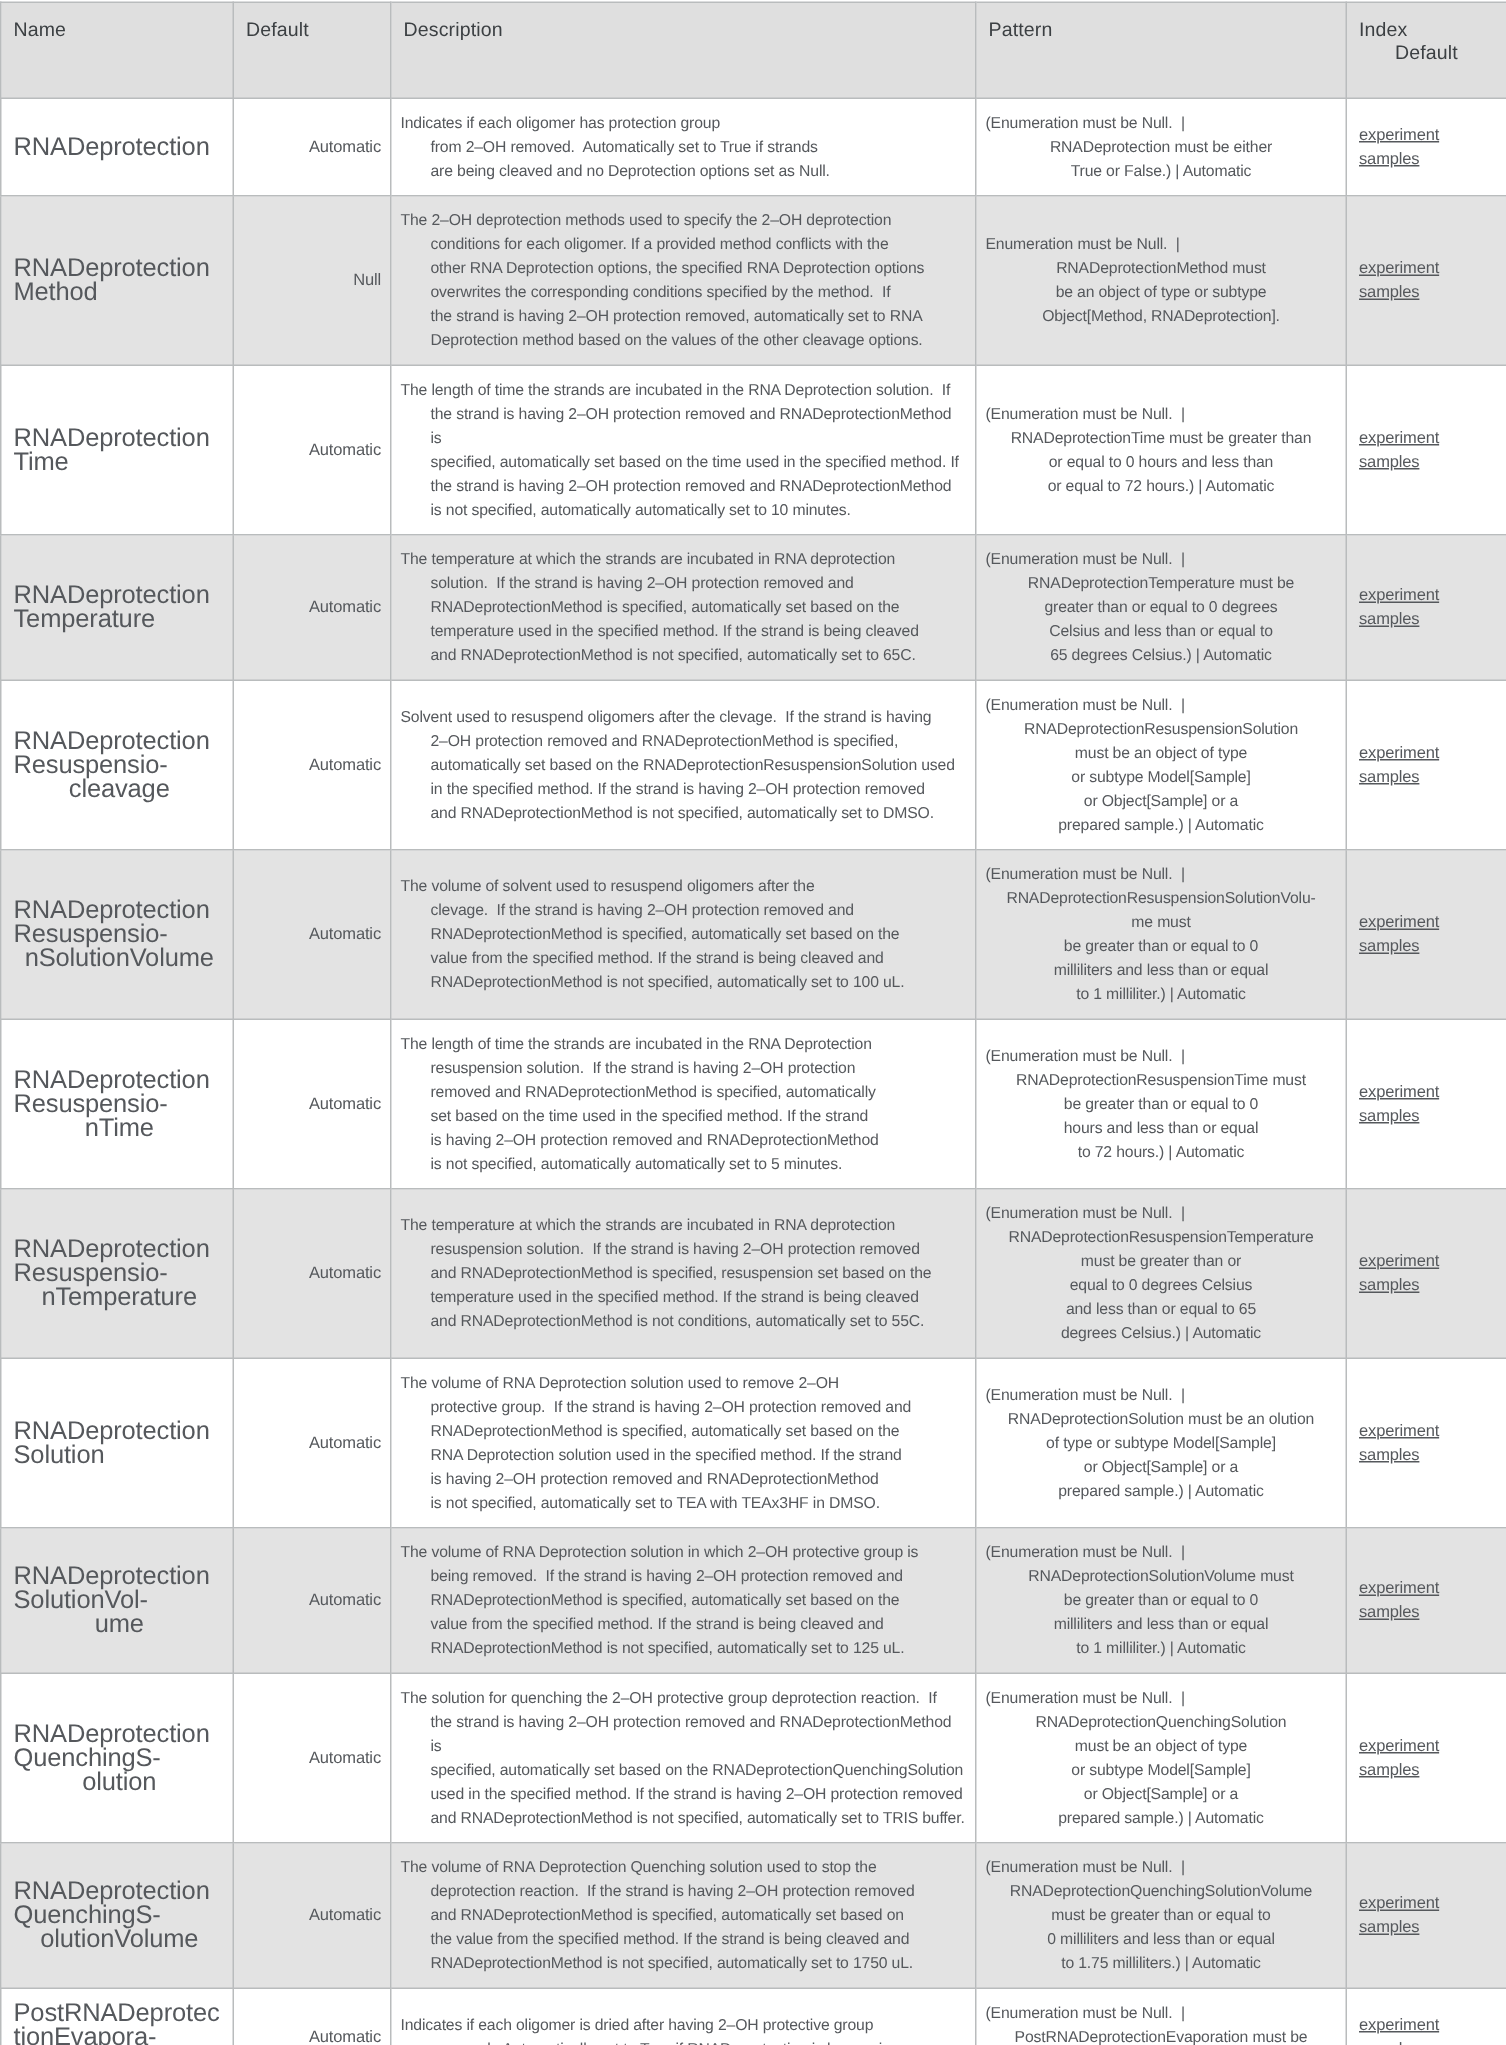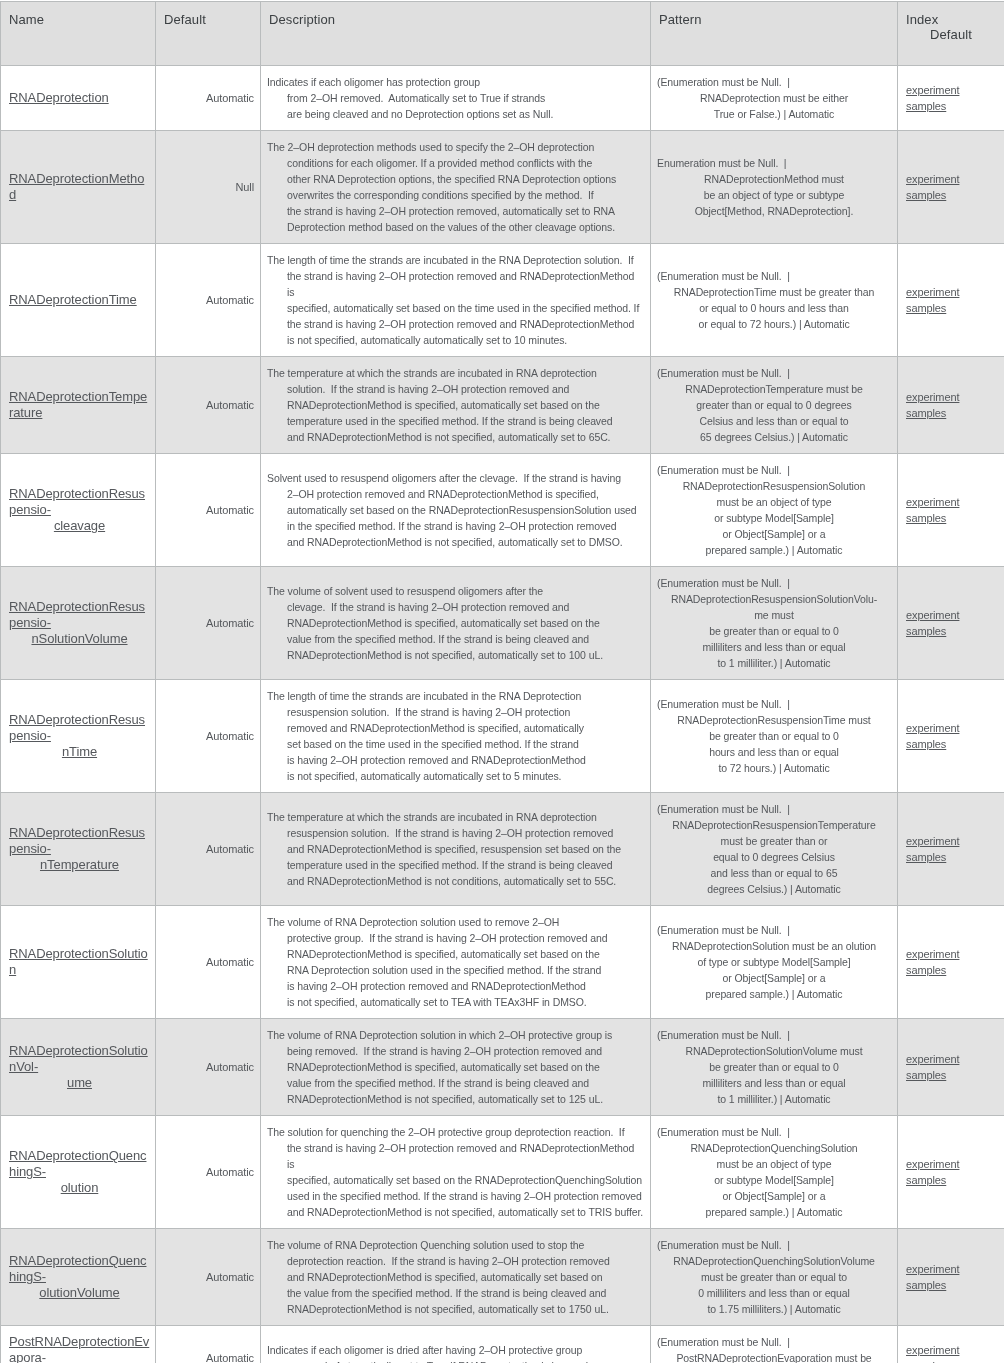--- a/index.html
+++ b/index.html
@@ -39,21 +39,21 @@
     vertical-align:top;
     letter-spacing:0.1px;
   }
   tbody tr:nth-child(even) td{ background:var(--shaded-row-bg); }
   tbody td{
     font-size:10.5px;
     letter-spacing:-0.1px;
     line-height:16px;
     padding:8px 6px;
   }
-  td.c-name{ font-size:13px; padding-left:8px; padding-right:5px; overflow-wrap:anywhere;text-decoration:underline; }
+  td.c-name{ font-size:17px; padding-left:8px; padding-right:5px; overflow-wrap:anywhere; }
   td.c-default{ font-size:11px; padding-left:7px;text-align:right; }
   td.c-index{ font-size:11px; padding-left:8px;text-decoration:underline; }
   .ln{ white-space:pre-wrap; }
   
   .c-desc .ln{ padding-left:20px; text-align:left; }
   .c-desc .ln-first{ text-indent:-20px; }
   
   .c-name .ln-rest, .c-pattern .ln-rest, thead th .ln-rest{ text-align:center; }
   .c-name .ln-first, .c-pattern .ln-first, thead th .ln-first{ text-align:left; }
 </style>

